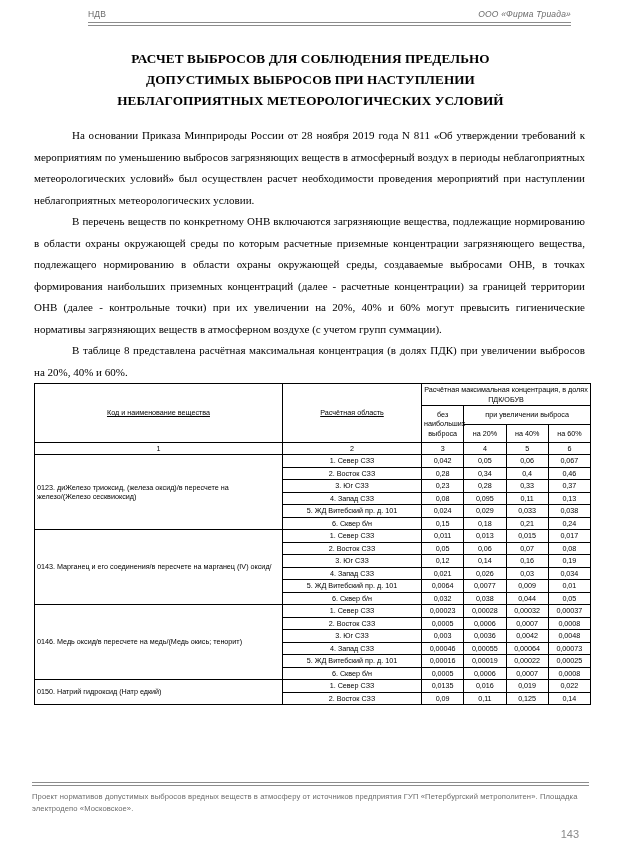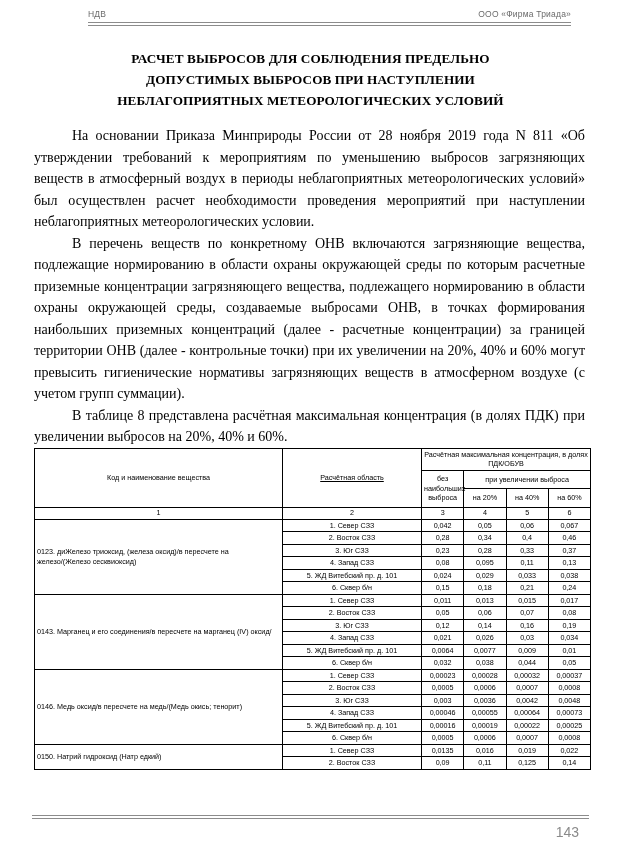--- a/index.html
+++ b/index.html
@@ -31,21 +31,21 @@
     justify-content: space-between;
     align-items: baseline;
     font-family: "Liberation Sans", "DejaVu Sans", sans-serif;
     font-size: 8.5px;
     color: #6b6b6b;
     letter-spacing: 0.2px;
     padding-top: 9px;
     padding-bottom: 3px;
   }
   .doc-header .hdr-left { padding-left: 56px; }
-  .doc-header .hdr-right { padding-right: 18px; }
+  .doc-header .hdr-right { padding-right: 18px; font-style: italic; }
   .header-rule {
     border-top: 1px solid #8c8c8c;
     border-bottom: 1px solid #8c8c8c;
     height: 2px;
     margin: 0 18px 0 56px;
   }
 
   
   .doc-title {
     margin: 22px 26px 0 26px;
@@ -57,21 +57,21 @@
   }
   .doc-title .tline { display: block; }
 
   
   .body-area {
     margin: 0 4px 0 2px;
     padding-top: 14px;
   }
   p.para {
     margin: 0 0 0 0;
-    font-size: 14px;
+    font-size: 11px;
     line-height: 21.5px;
     text-align: justify;
     text-indent: 38px;
     text-justify: inter-word;
   }
 
   
   .table-caption {
     font-family: "Liberation Sans", "DejaVu Sans", sans-serif;
     font-size: 8.6px;
@@ -96,21 +96,21 @@
   table.emis td {
     border: 1px solid #000000;
     padding: 1px 2px;
     vertical-align: middle;
     line-height: 9.5px;
   }
   table.emis th {
     font-weight: normal;
     text-align: center;
   }
-  th.c1 { width: 243px; }
+  th.c1 { width: 243px; text-decoration: underline; }
   th.c2 { width: 134px; text-decoration: underline; }
   th.c3 { width: 59px; }
   th.c4 { width: 61px; }
   th.c5 { width: 61px; }
   th.c6 { width: 61px; }
 
   td.sub-name {
     text-align: left;
     vertical-align: top;
     padding: 2px 3px;
@@ -146,24 +146,24 @@
   }
   .footer-text {
     font-family: "Liberation Sans", "DejaVu Sans", sans-serif;
     font-size: 7.6px;
     line-height: 11.5px;
     color: #6b6b6b;
     letter-spacing: 0.1px;
   }
   .page-number {
     font-family: "Liberation Sans", "DejaVu Sans", sans-serif;
-    font-size: 14px;
+    font-size: 11px;
     color: #8a8a8a;
     text-align: right;
-    margin-top: 4px;
+    margin-top: 14px;
     padding-right: 10px;
   }
 </style>
 </head>
 <body>
 
 <div class="page">
 
   <div class="doc-header">
     <span class="hdr-left">НДВ</span>
@@ -352,16 +352,17 @@
             <td class="val">0,11</td>
             <td class="val">0,125</td>
             <td class="val">0,14</td>
           </tr>
         </tbody>
     </table>
   </div>
 
   <div class="footer-wrap">
     <div class="footer-rule"></div>
+    <div class="footer-text">Проект нормативов допустимых выбросов вредных веществ в атмосферу от источников предприятия ГУП «Петербургский метрополитен». Площадка электродепо «Московское».</div>
     <div class="page-number">143</div>
   </div>
 
 </div>
 
 </body></html>

